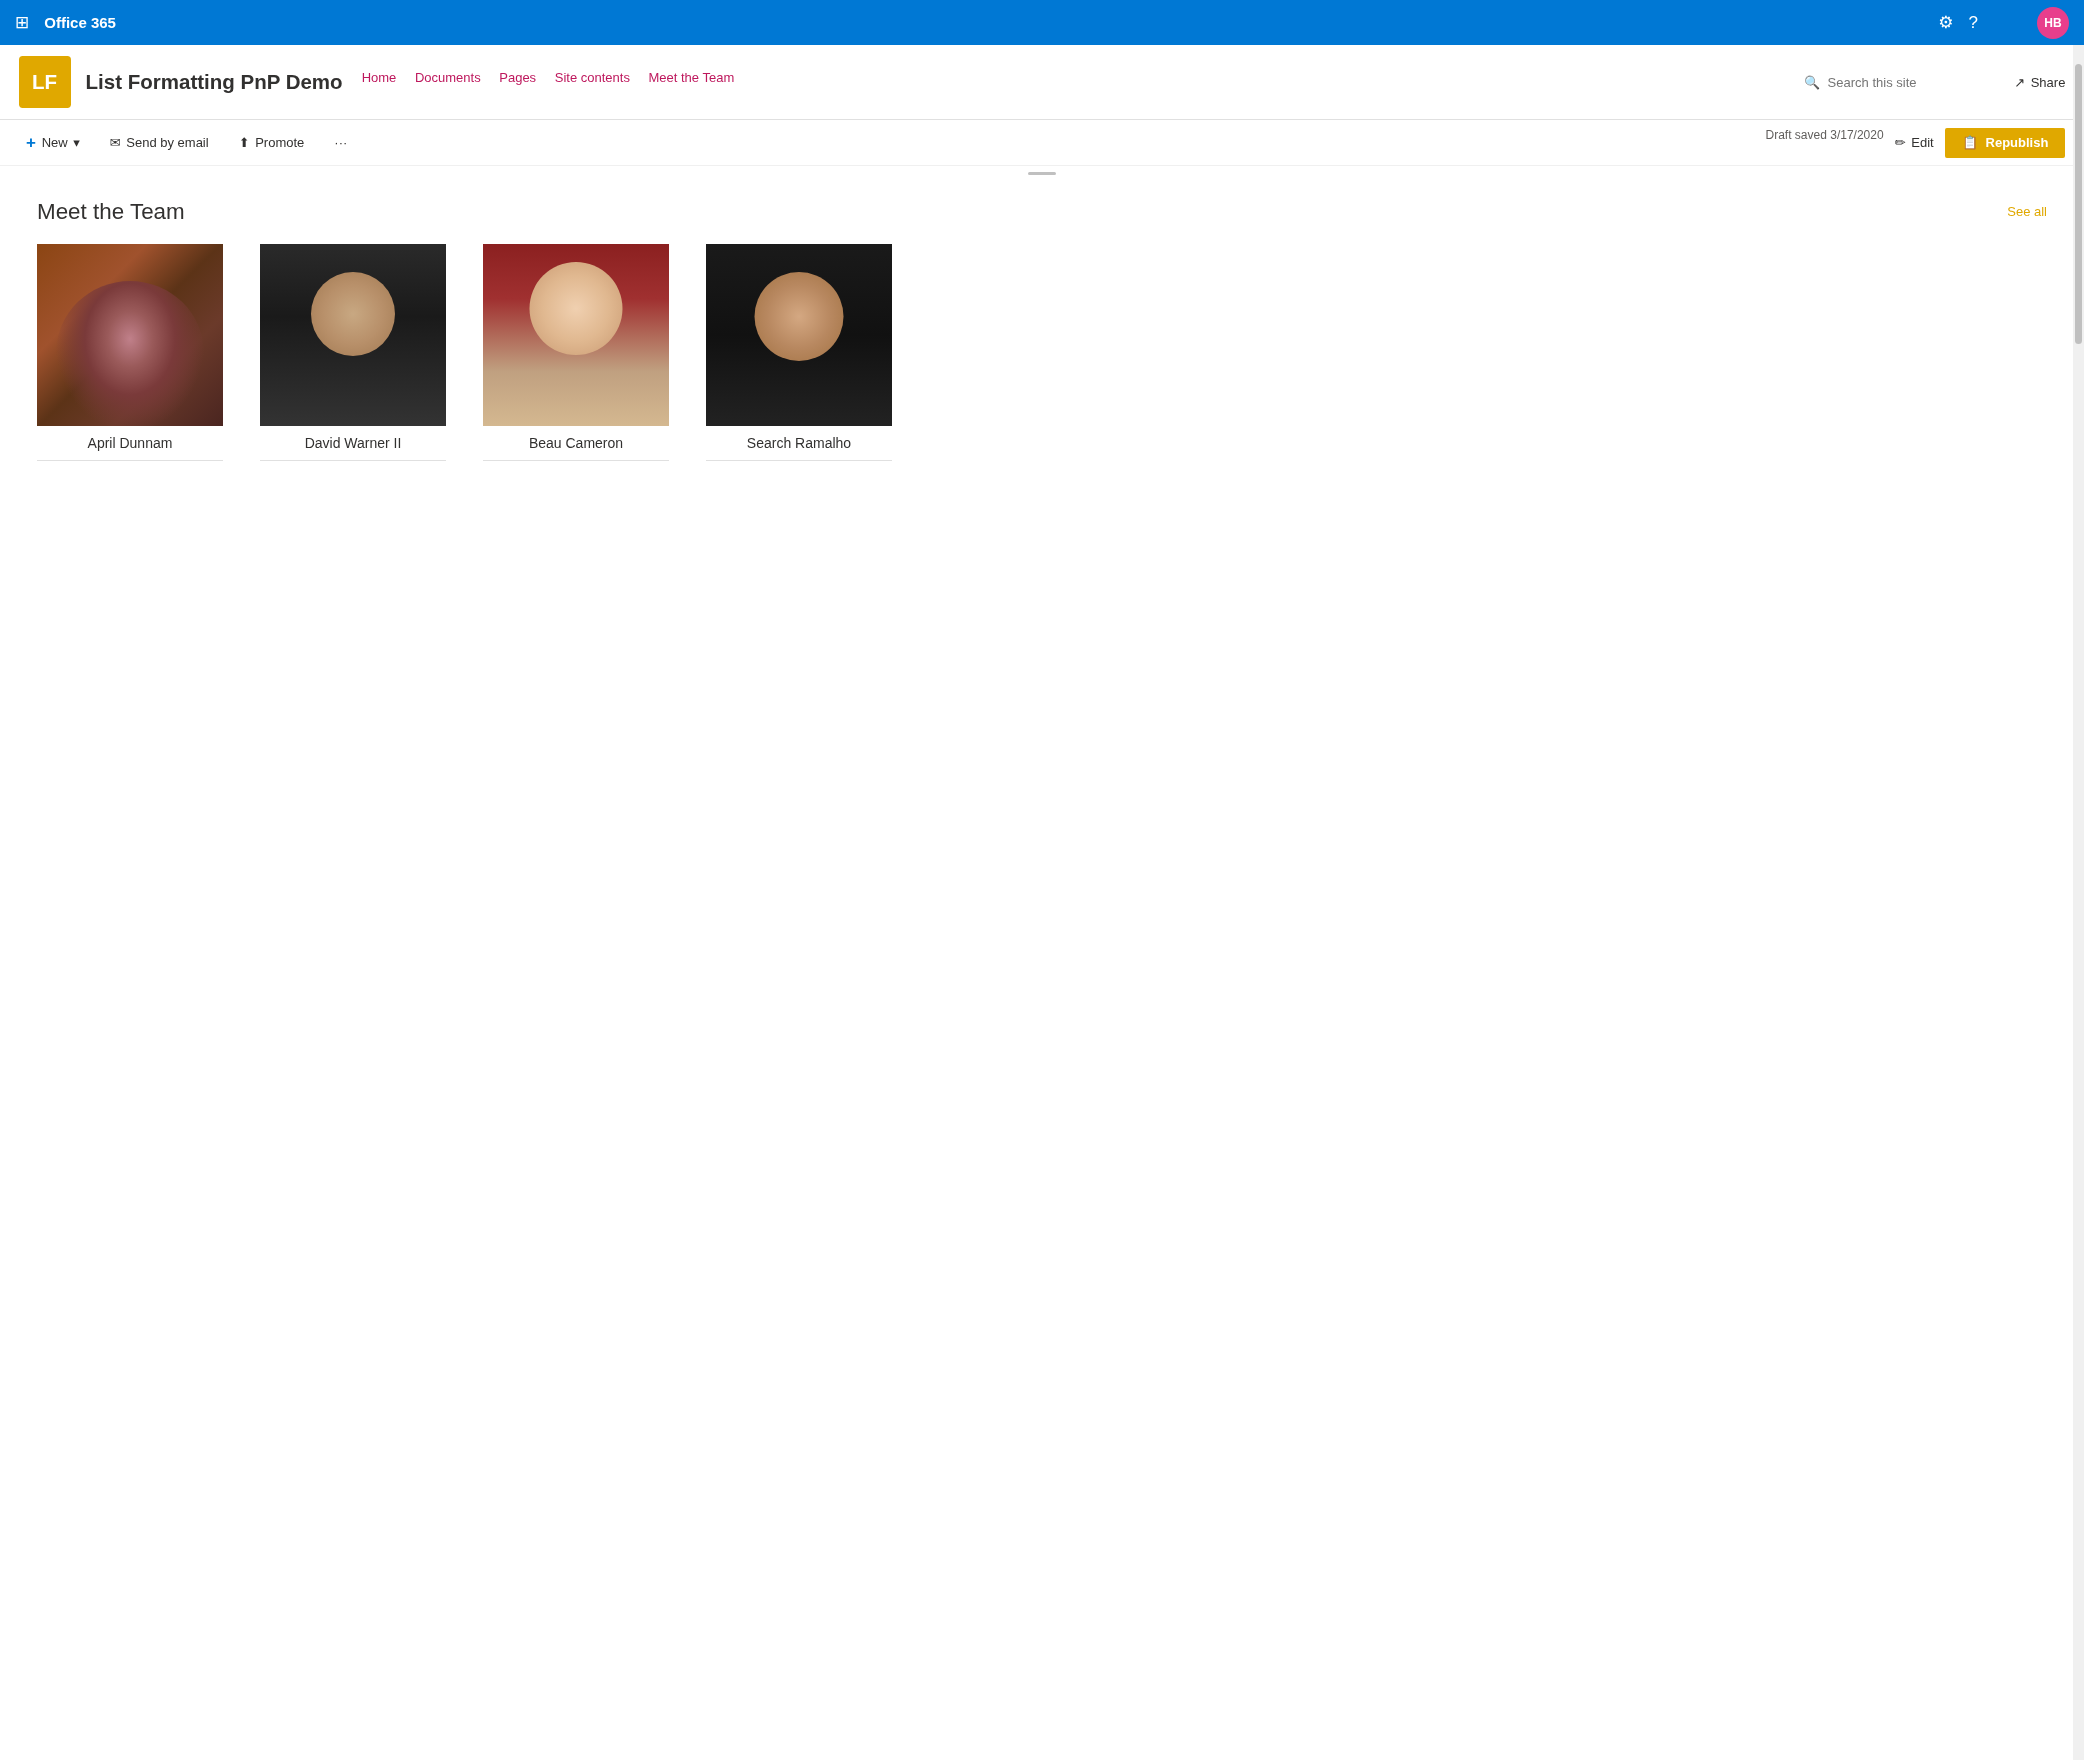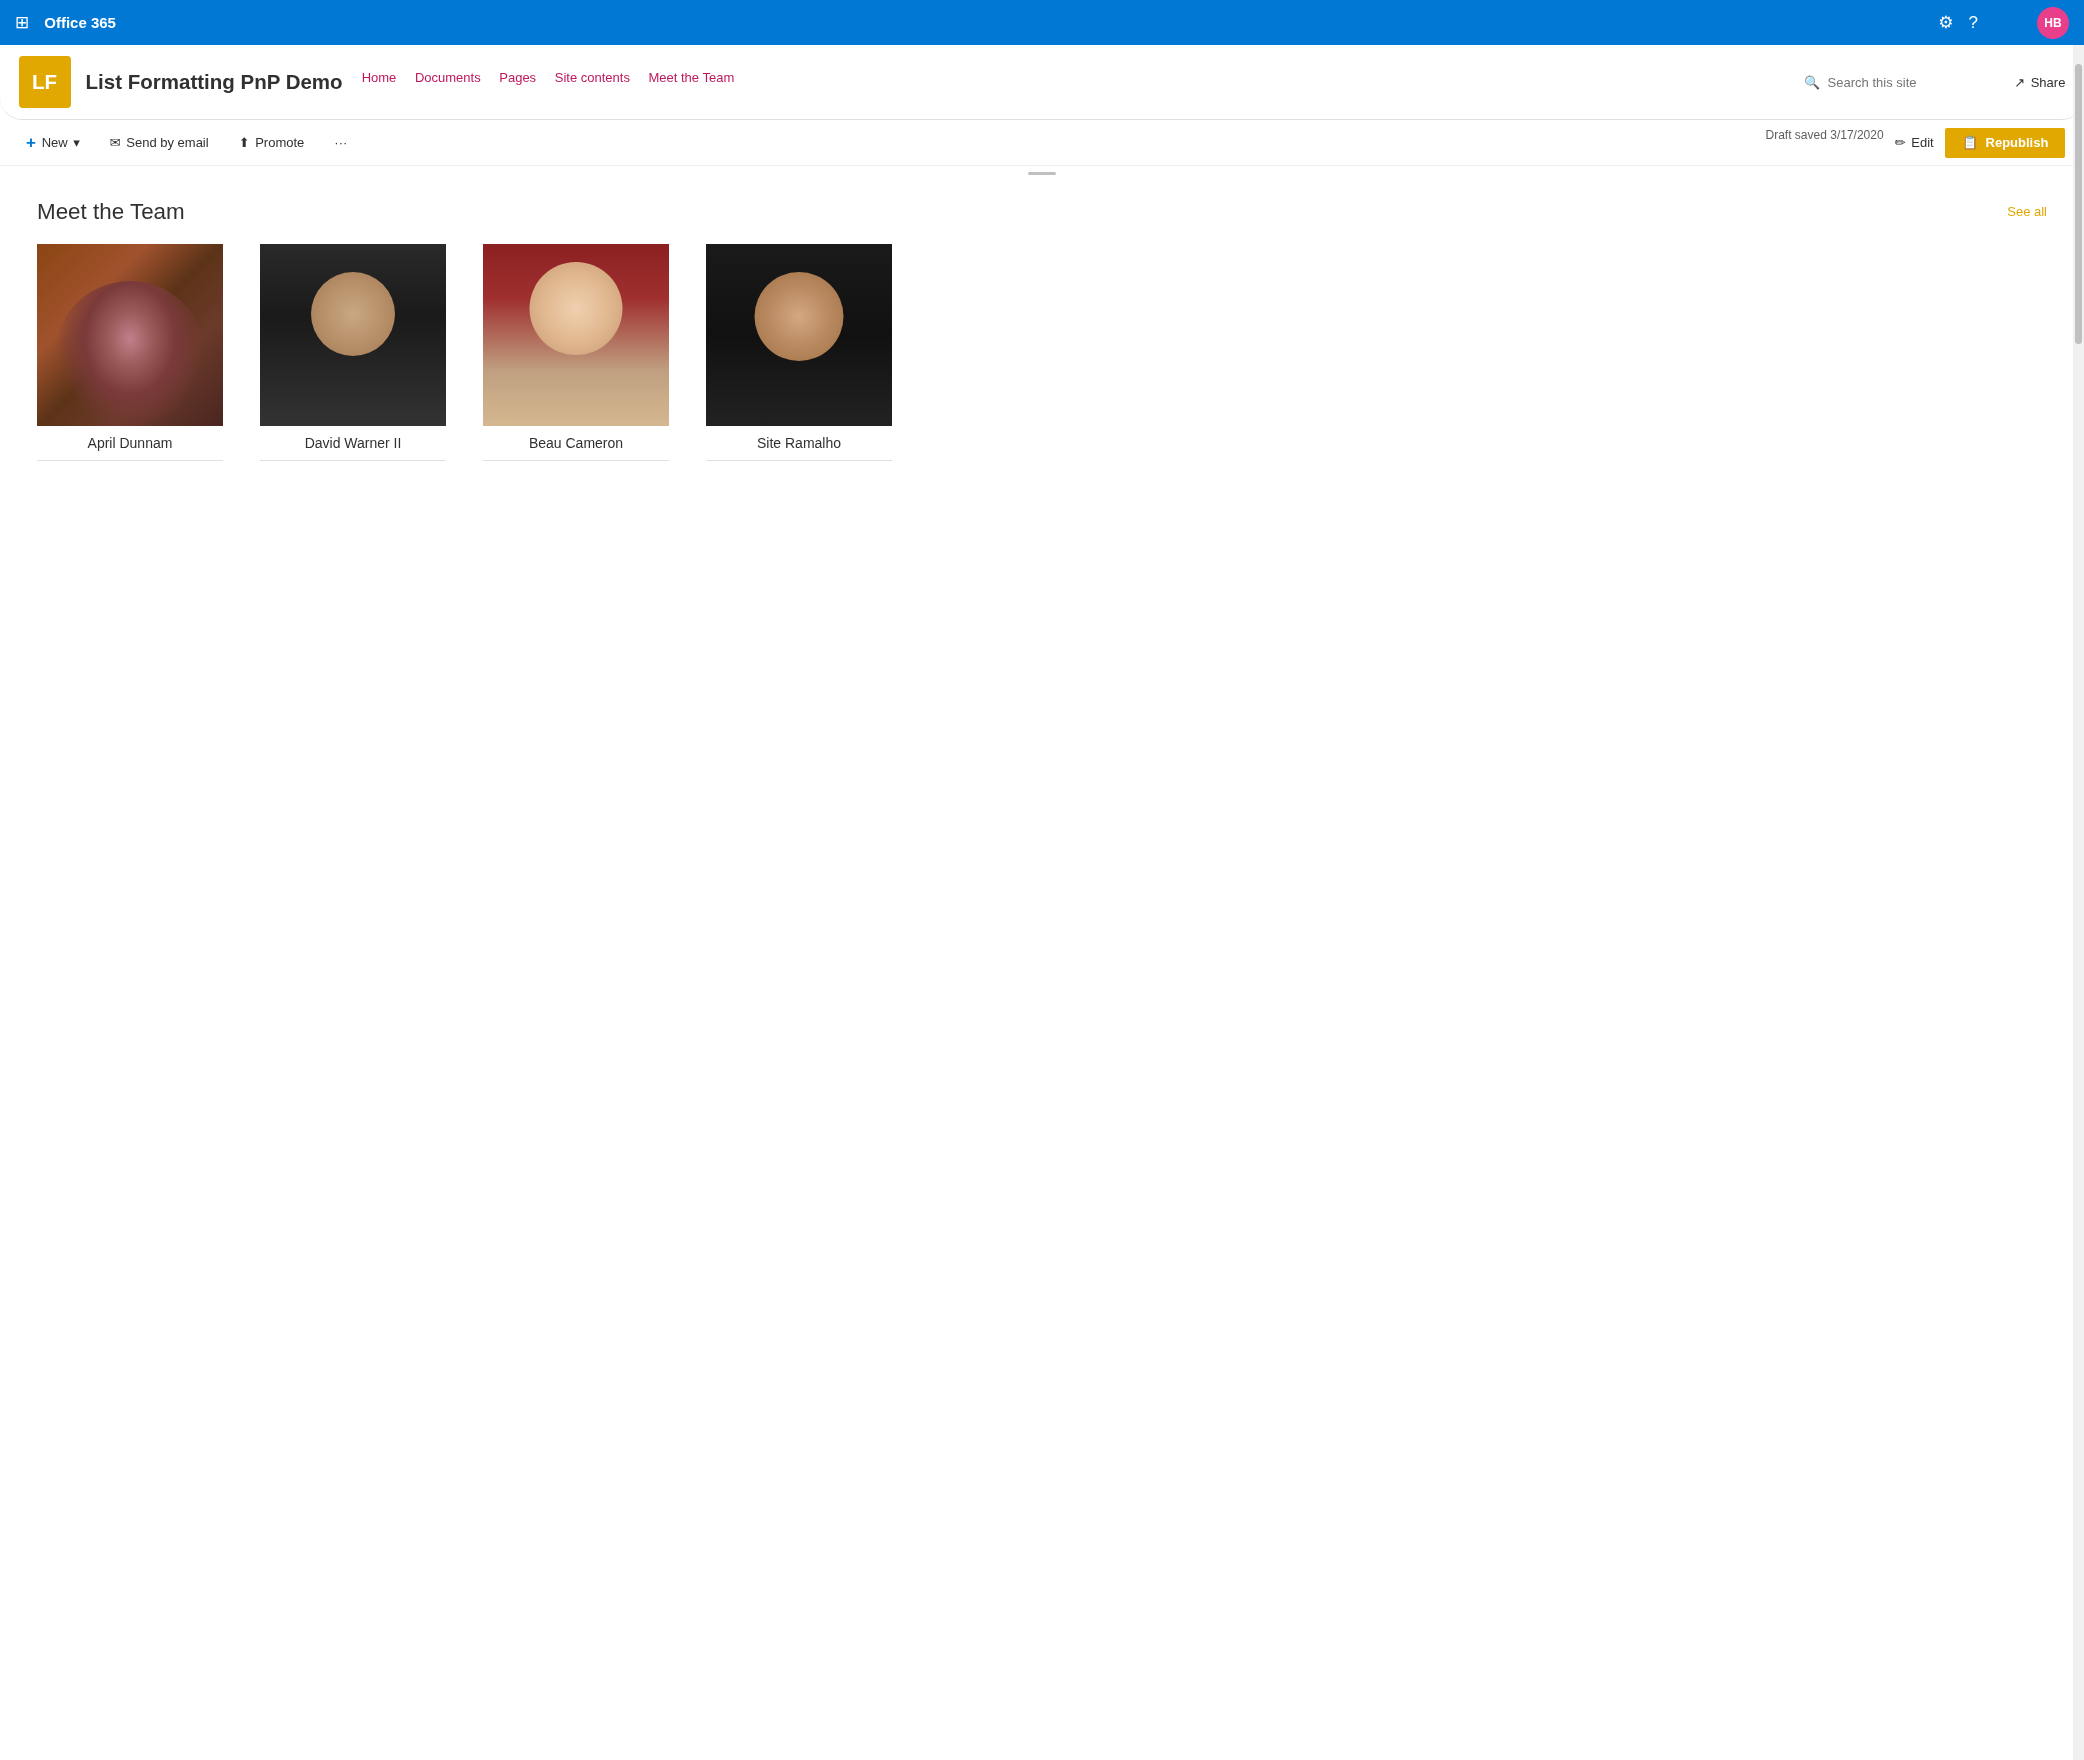--- a/index.html
+++ b/index.html
@@ -59,21 +59,20 @@
       margin-left: 44px;
     }
 
     
     .site-header {
       display: flex;
       align-items: center;
       padding: 11.2px 18.6px;
       border-bottom: 0.9px solid #e0e0e0;
       justify-content: space-between;
-      border-radius: 22px;
     }
     .site-header-left {
       display: flex;
       align-items: center;
       gap: 15px;
     }
     .site-logo {
       width: 52px;
       height: 52px;
       background: #e0a800;
@@ -457,21 +456,21 @@
 
 
     <div class="team-card">
       <div class="team-photo photo-beau"></div>
       <div class="team-name">Beau Cameron</div>
       <div class="team-divider"></div>
     </div>
 
     <div class="team-card">
       <div class="team-photo photo-david-r"></div>
-      <div class="team-name">Site Ramalho</div>
+      <div class="team-name">Search Ramalho</div>
       <div class="team-divider"></div>
     </div>
   </div>
 </div>
 
 <div class="scrollbar-area">
   <div class="scrollbar-thumb"></div>
 </div>
 
 

